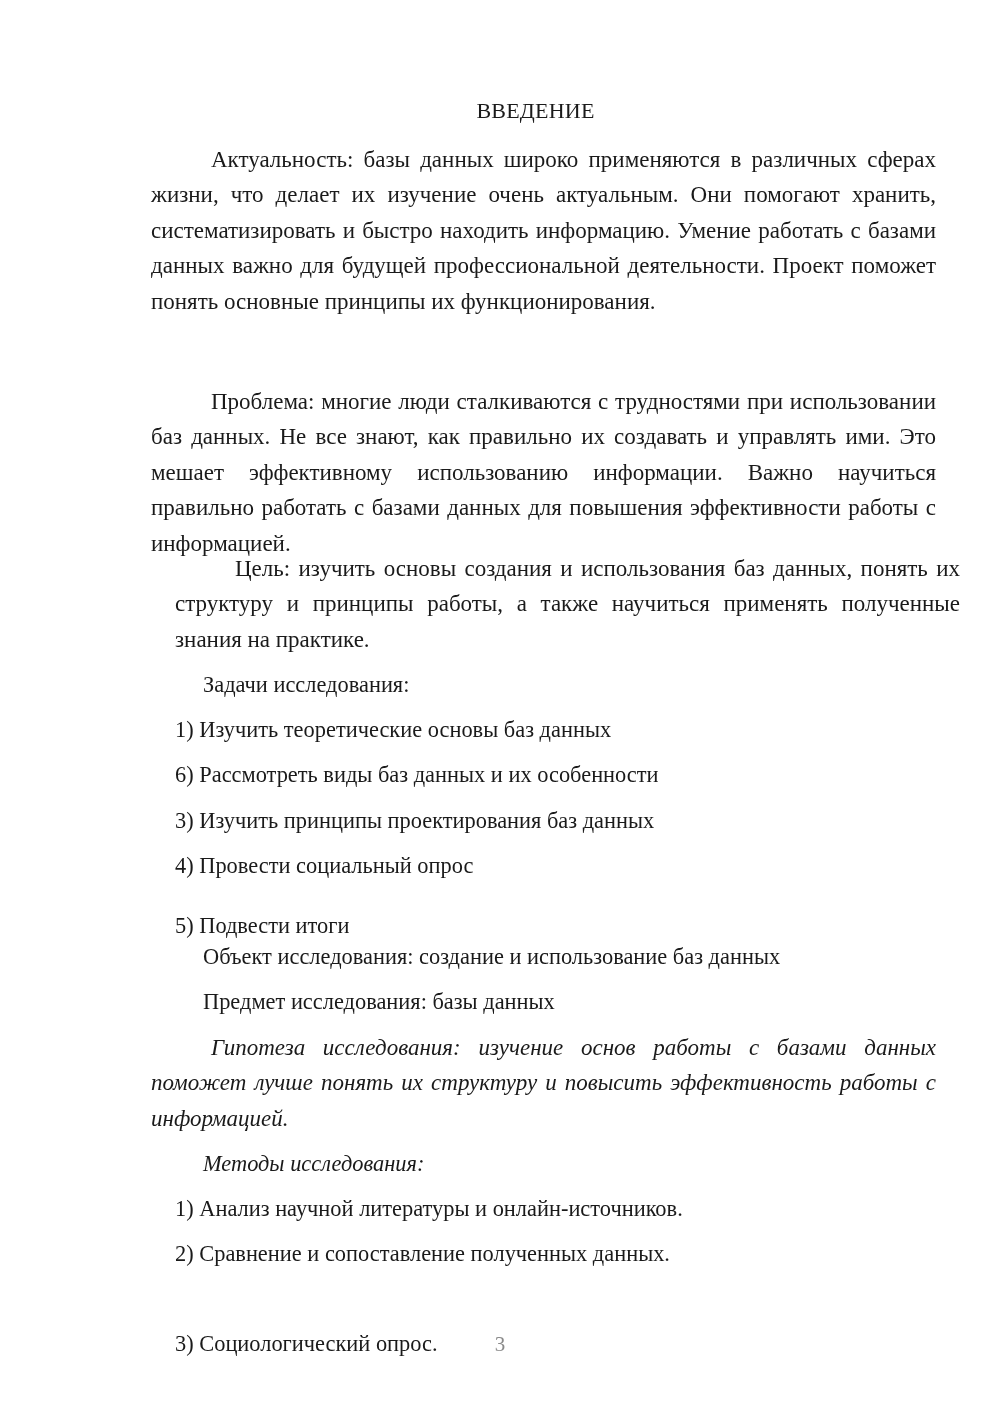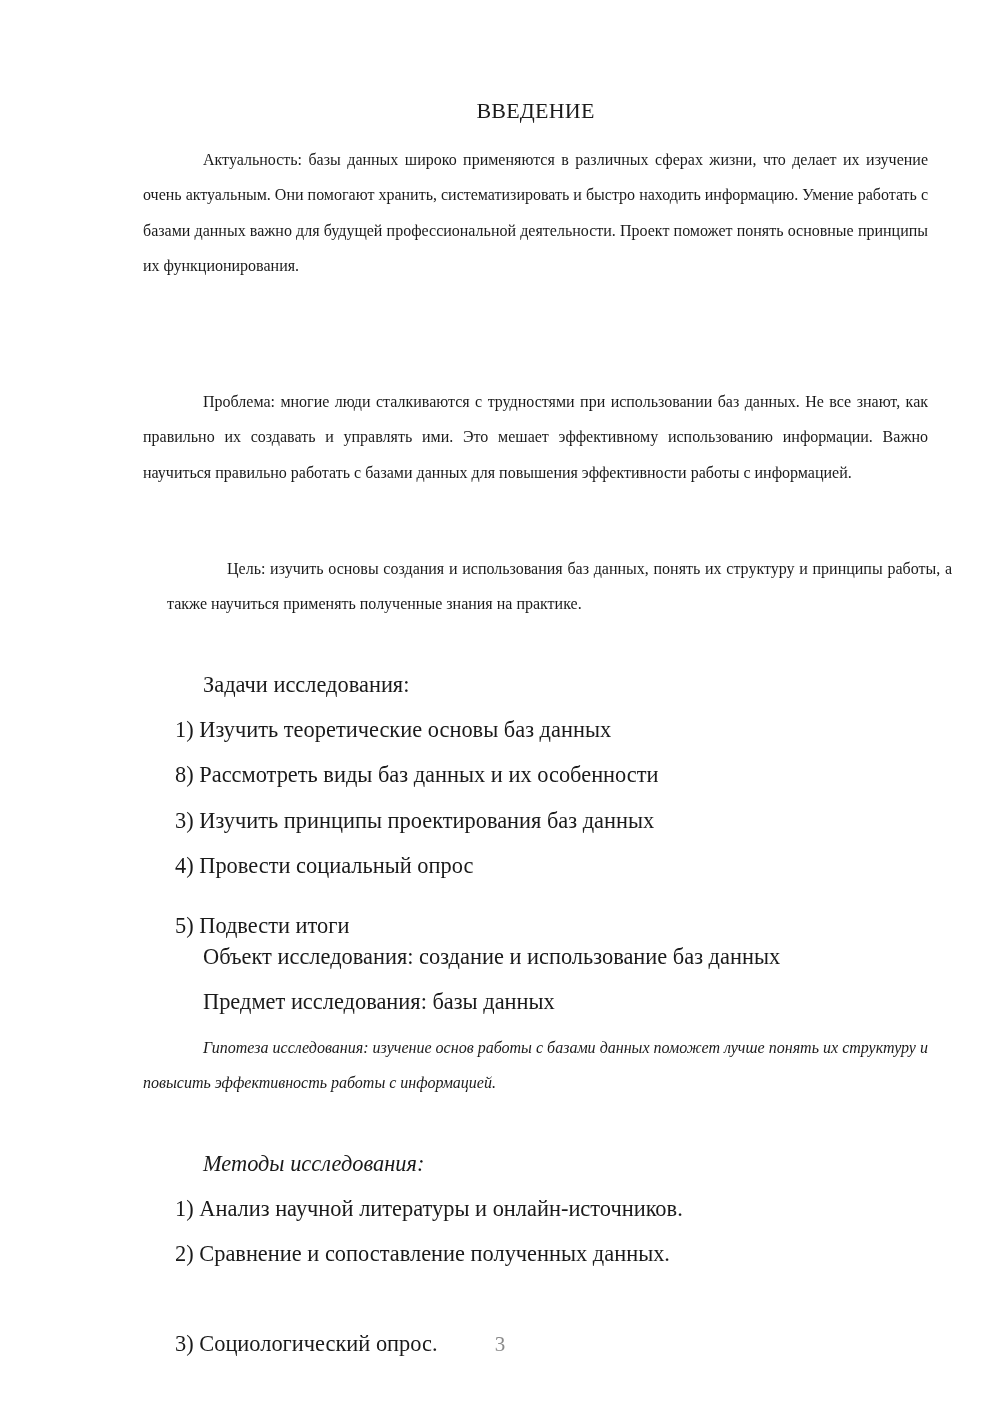--- a/index.html
+++ b/index.html
@@ -27,23 +27,23 @@
     left: 0;
     width: 785px;
     text-align: center;
     font-weight: normal;
     font-size: 22px;
     line-height: 32px;
     letter-spacing: 0.2px;
   }
   .para {
     position: absolute;
-    left: 0;
+    left: 8px;
     width: 785px;
-    font-size: 16px;
+    font-size: 23px;
     line-height: 35.4px;
     text-align: justify;
     text-indent: 60px;
     margin: 0;
   }
   .line {
     position: absolute;
     font-size: 22.4px;
     line-height: 35.4px;
     white-space: nowrap;
@@ -71,21 +71,21 @@
   <p class="para" style="top:142px;">Актуальность: базы данных широко применяются в различных сферах жизни, что делает их изучение очень актуальным. Они помогают хранить, систематизировать и быстро находить информацию. Умение работать с базами данных важно для будущей профессиональной деятельности. Проект поможет понять основные принципы их функционирования.</p>
 
   <p class="para" style="top:364px;margin-top:20px;">Проблема: многие люди сталкиваются с трудностями при использовании баз данных. Не все знают, как правильно их создавать и управлять ими. Это мешает эффективному использованию информации. Важно научиться правильно работать с базами данных для повышения эффективности работы с информацией.</p>
 
   <p class="para" style="top:551px;margin-left:24px;">Цель: изучить основы создания и использования баз данных, понять их структуру и принципы работы, а также научиться применять полученные знания на практике.</p>
 
   <p class="line indent-head" style="top:667px;">Задачи исследования:</p>
 
   <div>
     <p class="line indent-item" style="top:712px;text-align:right;">1) Изучить теоретические основы баз данных</p>
-    <p class="line indent-item" style="top:757px;">8) Рассмотреть виды баз данных и их особенности</p>
+    <p class="line indent-item" style="top:757px;">6) Рассмотреть виды баз данных и их особенности</p>
     <p class="line indent-item" style="top:803px;">3) Изучить принципы проектирования баз данных</p>
     <p class="line indent-item" style="top:848px;">4) Провести социальный опрос</p>
     <p class="line indent-item" style="top:876px;margin-top:32px;">5) Подвести итоги</p>
   </div>
 
   <p class="line indent-head" style="top:939px;">Объект исследования: создание и использование баз данных</p>
 
   <p class="line indent-head" style="top:984px;">Предмет исследования: базы данных</p>
 
   <p class="para" style="top:1030px;font-style:italic;">Гипотеза исследования: изучение основ работы с базами данных поможет лучше понять их структуру и повысить эффективность работы с информацией.</p>

